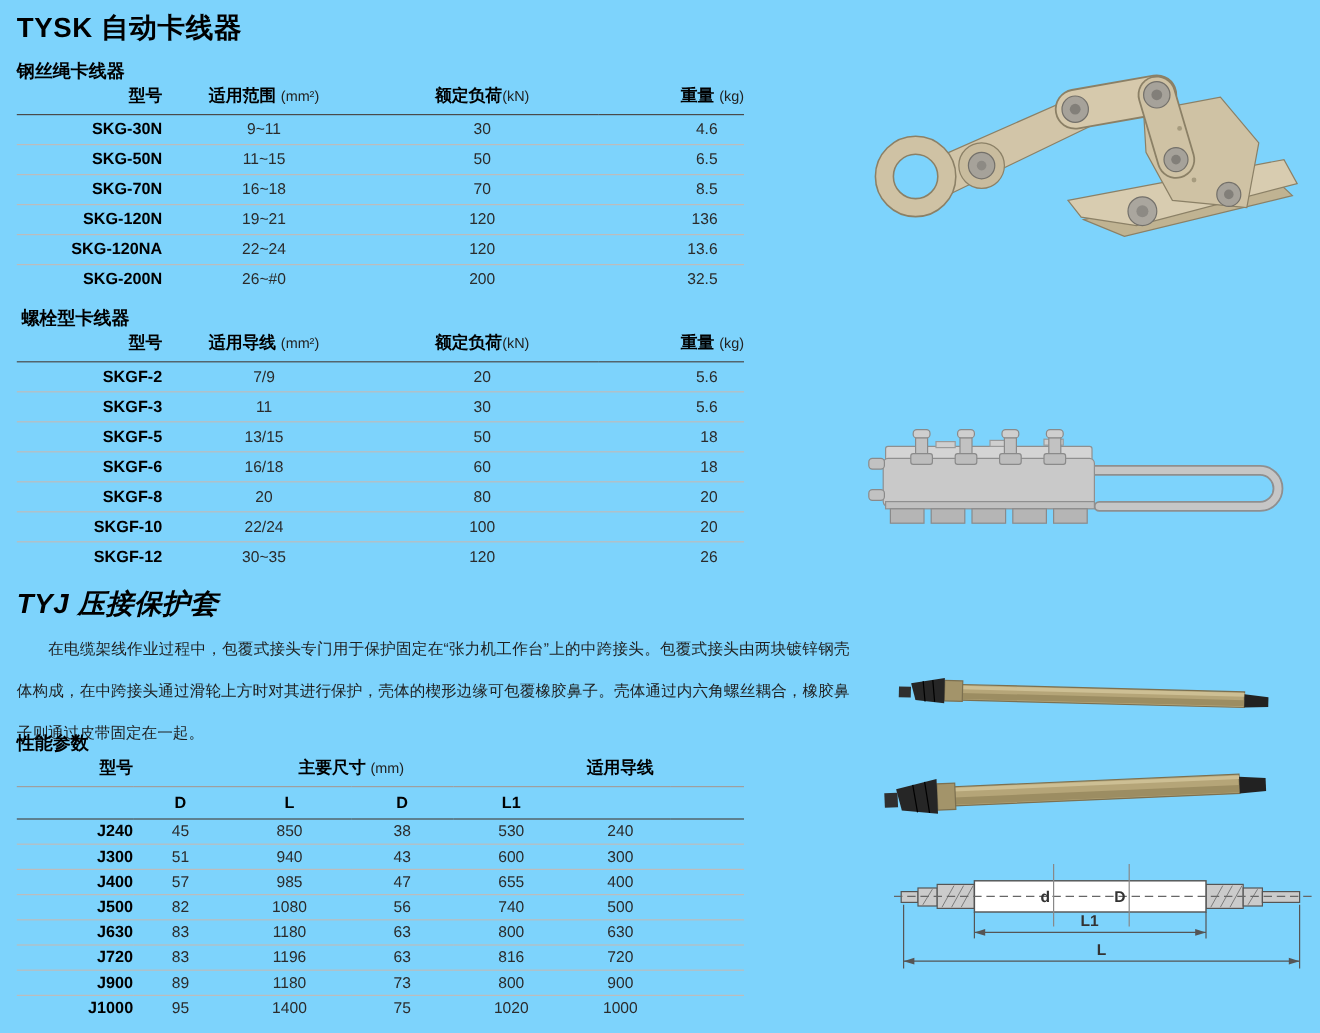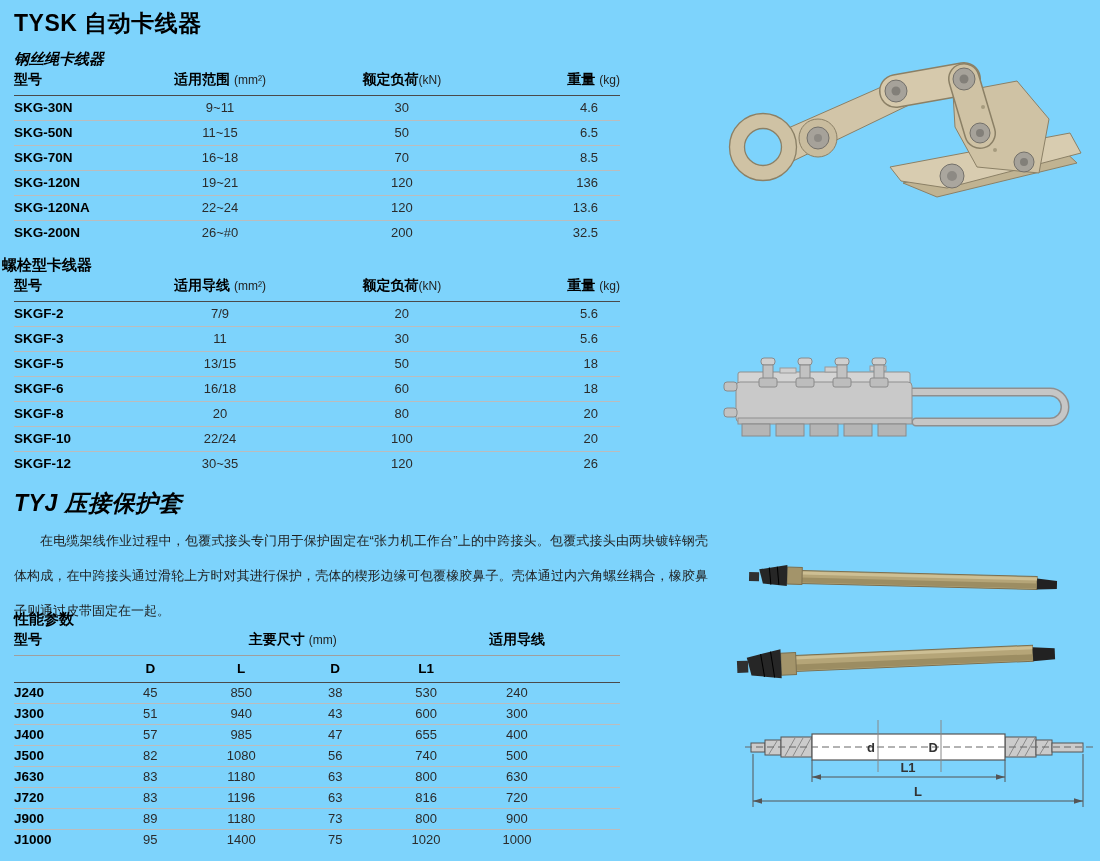--- a/index.html
+++ b/index.html
@@ -15,40 +15,40 @@
   table.spec{border-collapse:collapse;table-layout:fixed;width:606px;}
   table.spec th{vertical-align:bottom;padding:0 0 6px 0;font-weight:bold;font-size:14px;color:#000;white-space:nowrap;}
   table.spec thead tr.rule-dark th{border-bottom:1px solid #4a4a4a;}
   table.spec thead tr.rule-light th{border-bottom:1px solid #9f9f9f;}
   table.spec td{font-size:13px;color:#2b2b2b;border-bottom:1px solid #bcbcbc;padding:0;vertical-align:middle;}
   table.spec tbody tr:last-child td{border-bottom:none;}
   table.spec td:first-child{font-weight:bold;color:#000;font-size:13.5px;}
   .t1 td{height:24px;line-height:24px;}
   .t3 td{height:20px;line-height:20px;}
   .t3 th.sub{padding:5px 0 6px 0;font-size:13.5px;}
-  .al{text-align:left;}
+  .al{text-align:right;}
   .ac{text-align:center;}
   .ar{text-align:right;}
   th.ar{padding-right:0;}
   td.ar{padding-right:22px !important;margin-top:44px;}
   .hunit{font-weight:normal;font-size:12px;color:#222;}
   .sp{margin-left:4px;}
   
   .para{width:694px;font-size:13px;line-height:35px;color:#1f1f1f;text-indent:2em;text-align:justify;margin:0;}
   svg{display:block;}
   svg text{font-family:"Liberation Sans","DejaVu Sans",sans-serif;}
 </style>
 </head>
 <body>
 
 <div class="page">
 
   <div class="abs h1" style="left:14px;top:8px;">TYSK 自动卡线器</div>
 
-  <div class="abs h2" style="left:14px;top:50px;font-style:italic;">钢丝绳卡线器</div>
+  <div class="abs h2" style="left:14px;top:50px;">钢丝绳卡线器</div>
 
   <table class="spec t1 abs" style="left:14px;top:71px;">
     <colgroup>
         <col style="width:20%">
         <col style="width:28%">
         <col style="width:32%">
         <col style="width:20%">
       </colgroup>
     <thead>
       <tr class="rule-dark">
@@ -91,21 +91,21 @@
         </tr>
         <tr>
           <td class="al">SKG-200N</td>
           <td class="ac">26~#0</td>
           <td class="ac">200</td>
           <td class="ar">32.5</td>
         </tr>
       </tbody>
   </table>
 
-  <div class="abs h2" style="left:2px;top:256px;">螺栓型卡线器</div>
+  <div class="abs h2" style="left:18px;top:256px;">螺栓型卡线器</div>
 
   <table class="spec t1 abs" style="left:14px;top:277px;">
     <colgroup>
         <col style="width:20%">
         <col style="width:28%">
         <col style="width:32%">
         <col style="width:20%">
       </colgroup>
     <thead>
       <tr class="rule-dark">

